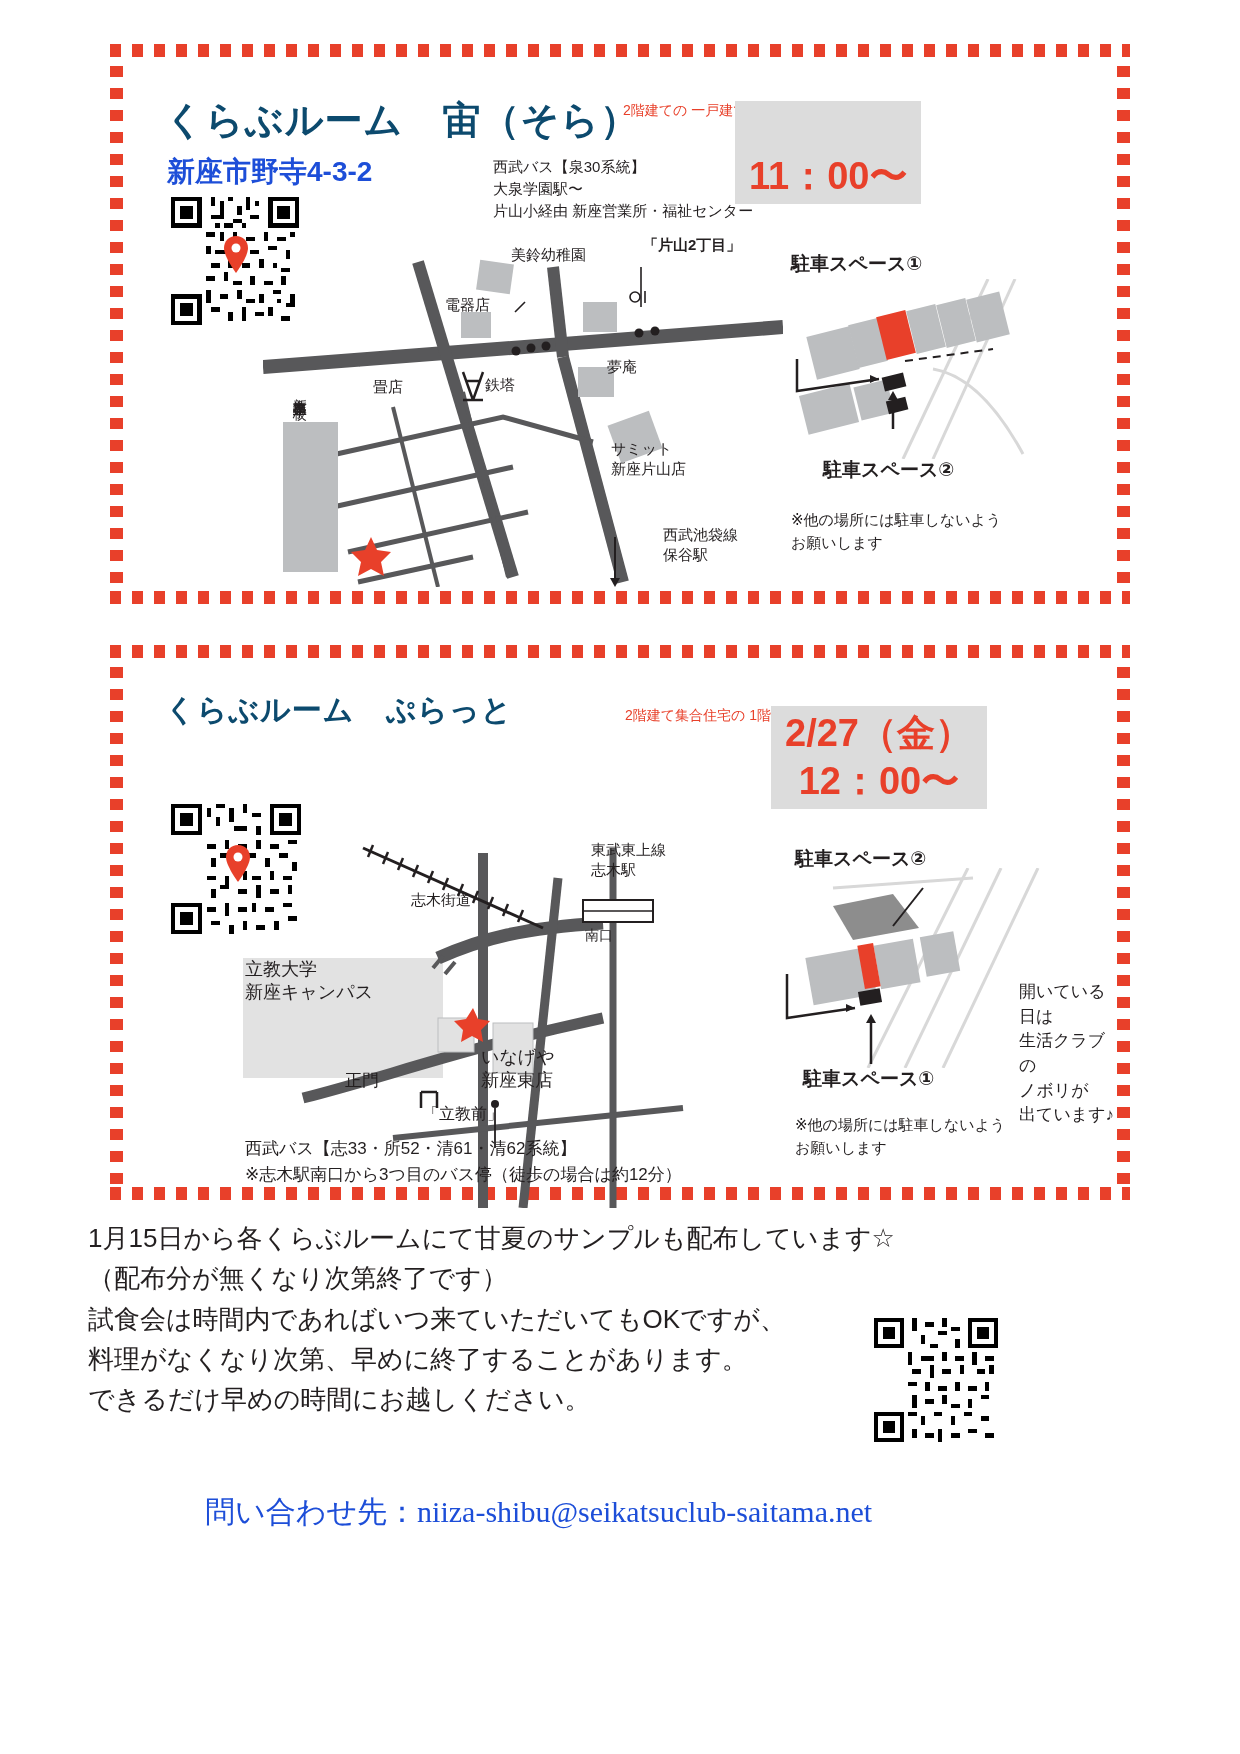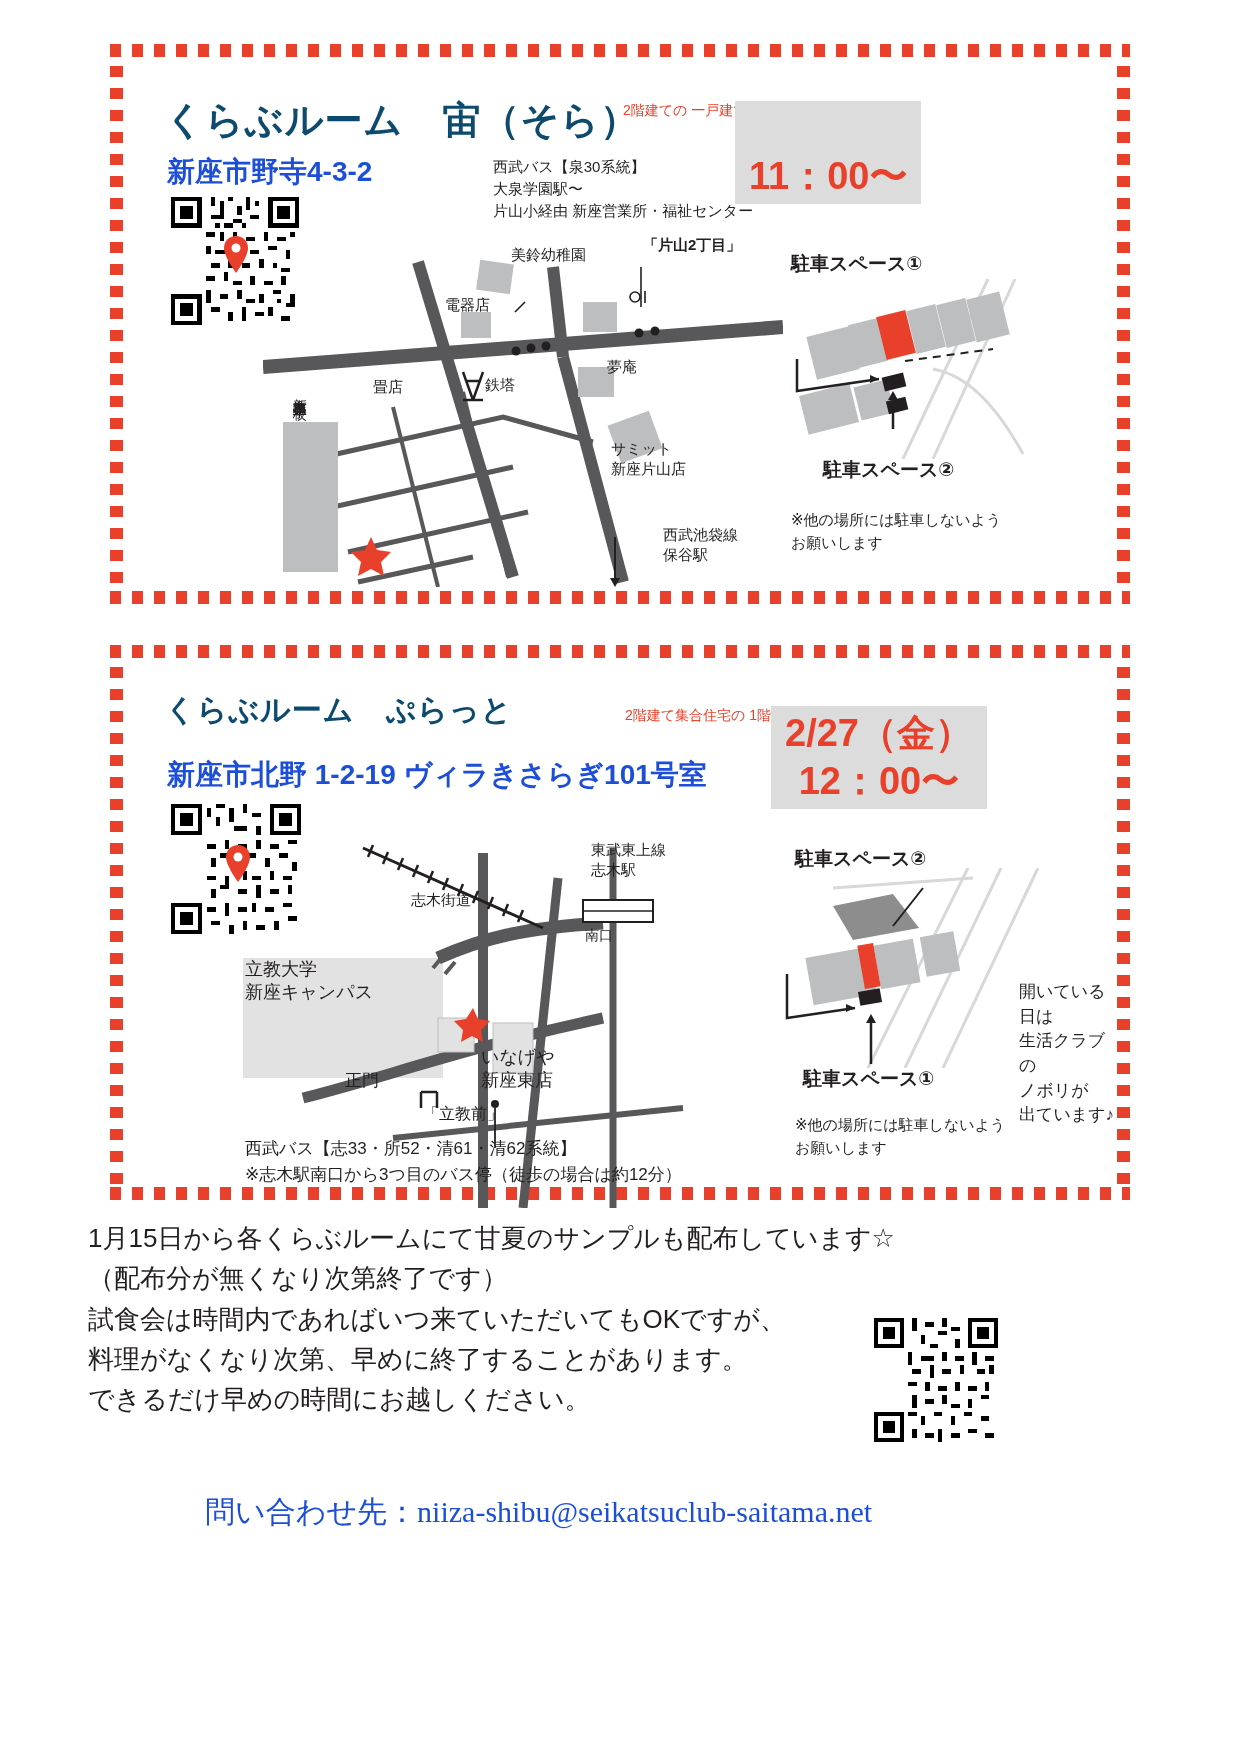--- a/index.html
+++ b/index.html
@@ -297,21 +297,20 @@
   </div>
 </div>
 
 <div class="stitch panel2">
   <div class="stitch-inner">
 
     <div class="title-red t2">くらぶルーム　ぷらっと</div>
     <div class="subnote" style="left:502px;top:48px;">2階建て集合住宅の
 1階・正面の部屋です</div>
 
-    <div class="addr" style="left:44px;top:98px;">新座市北野 1-2-19 ヴィラきさらぎ101号室</div>
 
     <div class="qr" style="left:48px;top:146px;width:130px;height:130px;">
       <svg width="130" height="130" viewBox="0 0 29 29" shape-rendering="crispEdges">
         <rect width="29" height="29" fill="#fff"></rect>
         <g fill="#000">
           <rect x="0" y="0" width="7" height="1"></rect>
             <rect x="0" y="6" width="7" height="1"></rect>
           <rect x="0" y="0" width="1" height="7"></rect>
             <rect x="6" y="0" width="1" height="7"></rect>
           <rect x="2" y="2" width="3" height="3"></rect>

